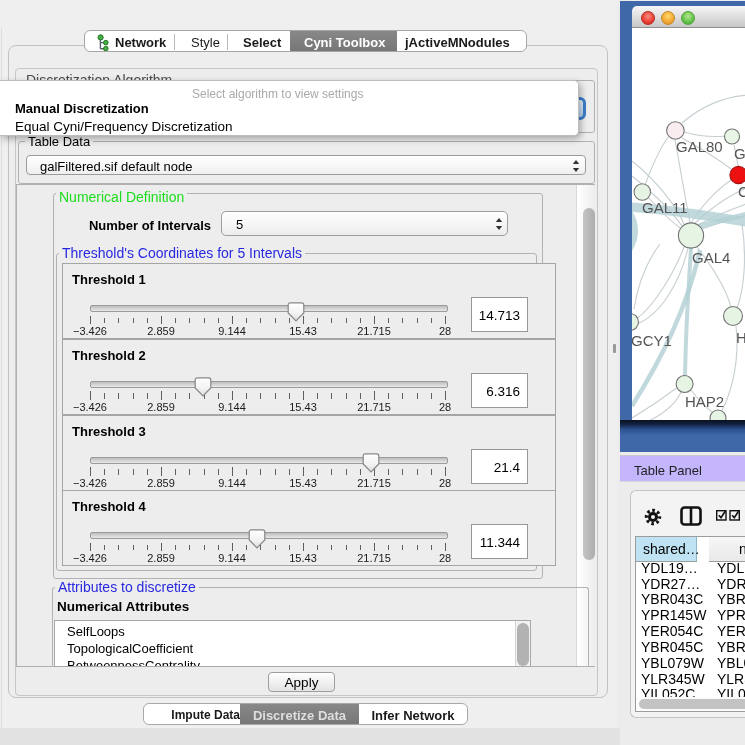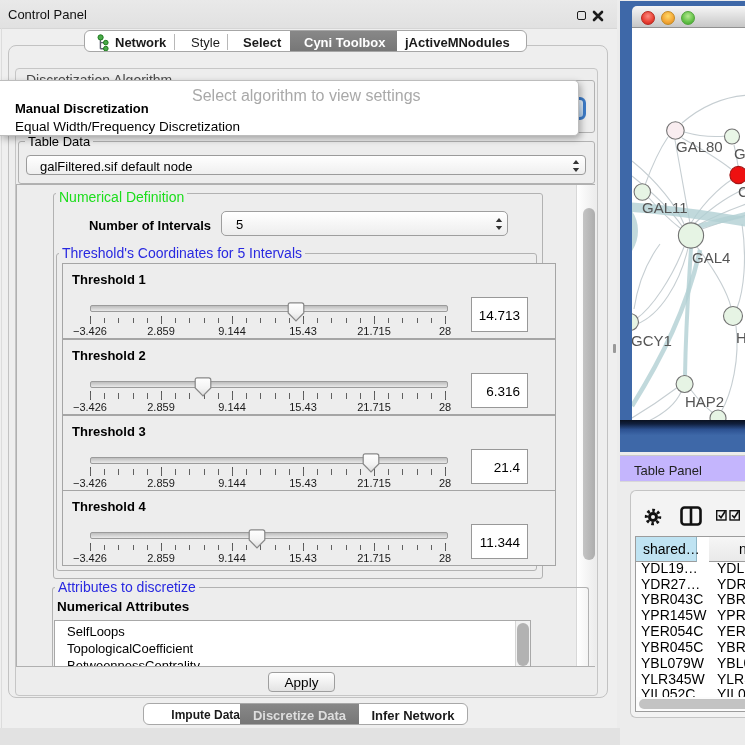--- a/index.html
+++ b/index.html
@@ -17,27 +17,20 @@
 .thr b{position:absolute;left:9px;top:8px;font-size:13px;color:#000;}
 .track{position:absolute;left:27px;top:41px;width:356px;height:5px;border:1px solid #9b9b9b;border-radius:2px;
        background:linear-gradient(#bdbdbd,#e9e9e9);}
 .knob{position:absolute;top:37.5px;width:18px;height:20px;transform:translateX(-50%);}
 </style>
 </head>
 <body>
 
 <div class="abs" style="left:0;top:0;width:617px;height:728px;background:#efefef;">
 
-  <div class="abs" style="left:0;top:0;width:617px;height:28px;background:linear-gradient(#e9e9e9,#e1e1e1);border-bottom:1px solid #d6d6d6;">
-    <span class="abs" style="left:8px;top:7px;font-size:13px;color:#111;">Control Panel</span>
-    <div class="abs" style="left:577px;top:11px;width:7px;height:7px;border:1.6px solid #1c1c1c;border-radius:2px;"></div>
-    <svg class="abs" style="left:592px;top:10px;" width="12" height="12" viewBox="0 0 12 12">
-      <path d="M2 2 L10 10 M10 2 L2 10" stroke="#1c1c1c" stroke-width="2.6" stroke-linecap="round"></path>
-    </svg>
-  </div>
 
   <div class="abs" style="left:1px;top:28px;width:1px;height:700px;background:#dcdcdc;"></div>
 
   <div class="abs" style="left:8px;top:45px;width:600px;height:653px;background:#eeeeee;border:1px solid #c2c2c2;border-radius:8px;box-sizing:border-box;"></div>
 
   <div class="abs" style="left:15px;top:68px;width:583px;height:628px;background:#ededed;border:1px solid #c6c6c6;border-radius:4px;box-sizing:border-box;"></div>
 
   <div class="abs" style="left:84px;top:30px;width:443px;height:22px;background:#fff;border:1px solid #a6a6a6;border-radius:6px;box-sizing:border-box;overflow:hidden;">
     <div class="abs" style="left:205px;top:0;width:107px;height:22px;background:linear-gradient(#888,#757575);"></div>
     <div class="abs" style="left:89px;top:3px;width:1px;height:16px;background:#b8b8b8;"></div>
@@ -204,23 +197,23 @@
     <span class="abs" style="left:96px;top:4px;width:119px;text-align:center;font-size:13px;font-weight:bold;color:#dedede;">Discretize Data</span>
     <span class="abs" style="left:215px;top:4px;width:108px;text-align:center;font-size:13px;font-weight:bold;color:#1a1a1a;">Infer Network</span>
   </div>
 </div>
 
 <div class="abs" style="left:0;top:728px;width:620px;height:17px;background:#e2e2e2;"></div>
 
 <div class="abs" style="left:613px;top:344px;width:3px;height:9px;background:#999;border-radius:1px;"></div>
 
 <div class="abs" style="left:0;top:80px;width:579px;height:56px;background:#fff;border:1px solid #bdbdbd;border-left:none;border-radius:0 5px 5px 0;box-sizing:border-box;box-shadow:2px 3px 7px rgba(0,0,0,0.3);">
-  <span class="abs" style="left:192px;top:6px;font-size:16px;color:#a9a9a9;">Select algorithm to view settings</span>
+  <span class="abs" style="left:192px;top:6px;font-size:12px;color:#a9a9a9;">Select algorithm to view settings</span>
   <span class="abs" style="left:15px;top:20px;font-size:13px;font-weight:bold;color:#000;">Manual Discretization</span>
-  <span class="abs" style="left:15px;top:37.5px;font-size:13.5px;color:#000;">Equal Width/Frequency Discretization</span>
+  <span class="abs" style="left:15px;top:37.5px;font-size:13.5px;color:#000;">Equal Cyni/Frequency Discretization</span>
 </div>
 
 <div class="abs" style="left:620px;top:1px;width:125px;height:451px;background:#3e68a8;">
 
   <div class="abs" style="left:12px;top:5px;width:113px;height:22px;border-radius:5px 0 0 0;background:linear-gradient(#f6f6f6,#c7c7c7);border-bottom:1px solid #919191;box-sizing:border-box;">
     <div class="abs" style="left:9px;top:5px;width:12px;height:12px;border-radius:50%;background:radial-gradient(circle at 50% 35%,#fb8a80,#e93f33 60%,#c2231a);border:0.5px solid #b5281f;"></div>
     <div class="abs" style="left:29px;top:5px;width:12px;height:12px;border-radius:50%;background:radial-gradient(circle at 50% 35%,#ffd966,#f3a536 60%,#d68a1c);border:0.5px solid #c28b22;"></div>
     <div class="abs" style="left:48.5px;top:5px;width:12px;height:12px;border-radius:50%;background:radial-gradient(circle at 50% 35%,#b5e890,#62c147 60%,#3f9e2e);border:0.5px solid #51a33b;"></div>
   </div>
 

